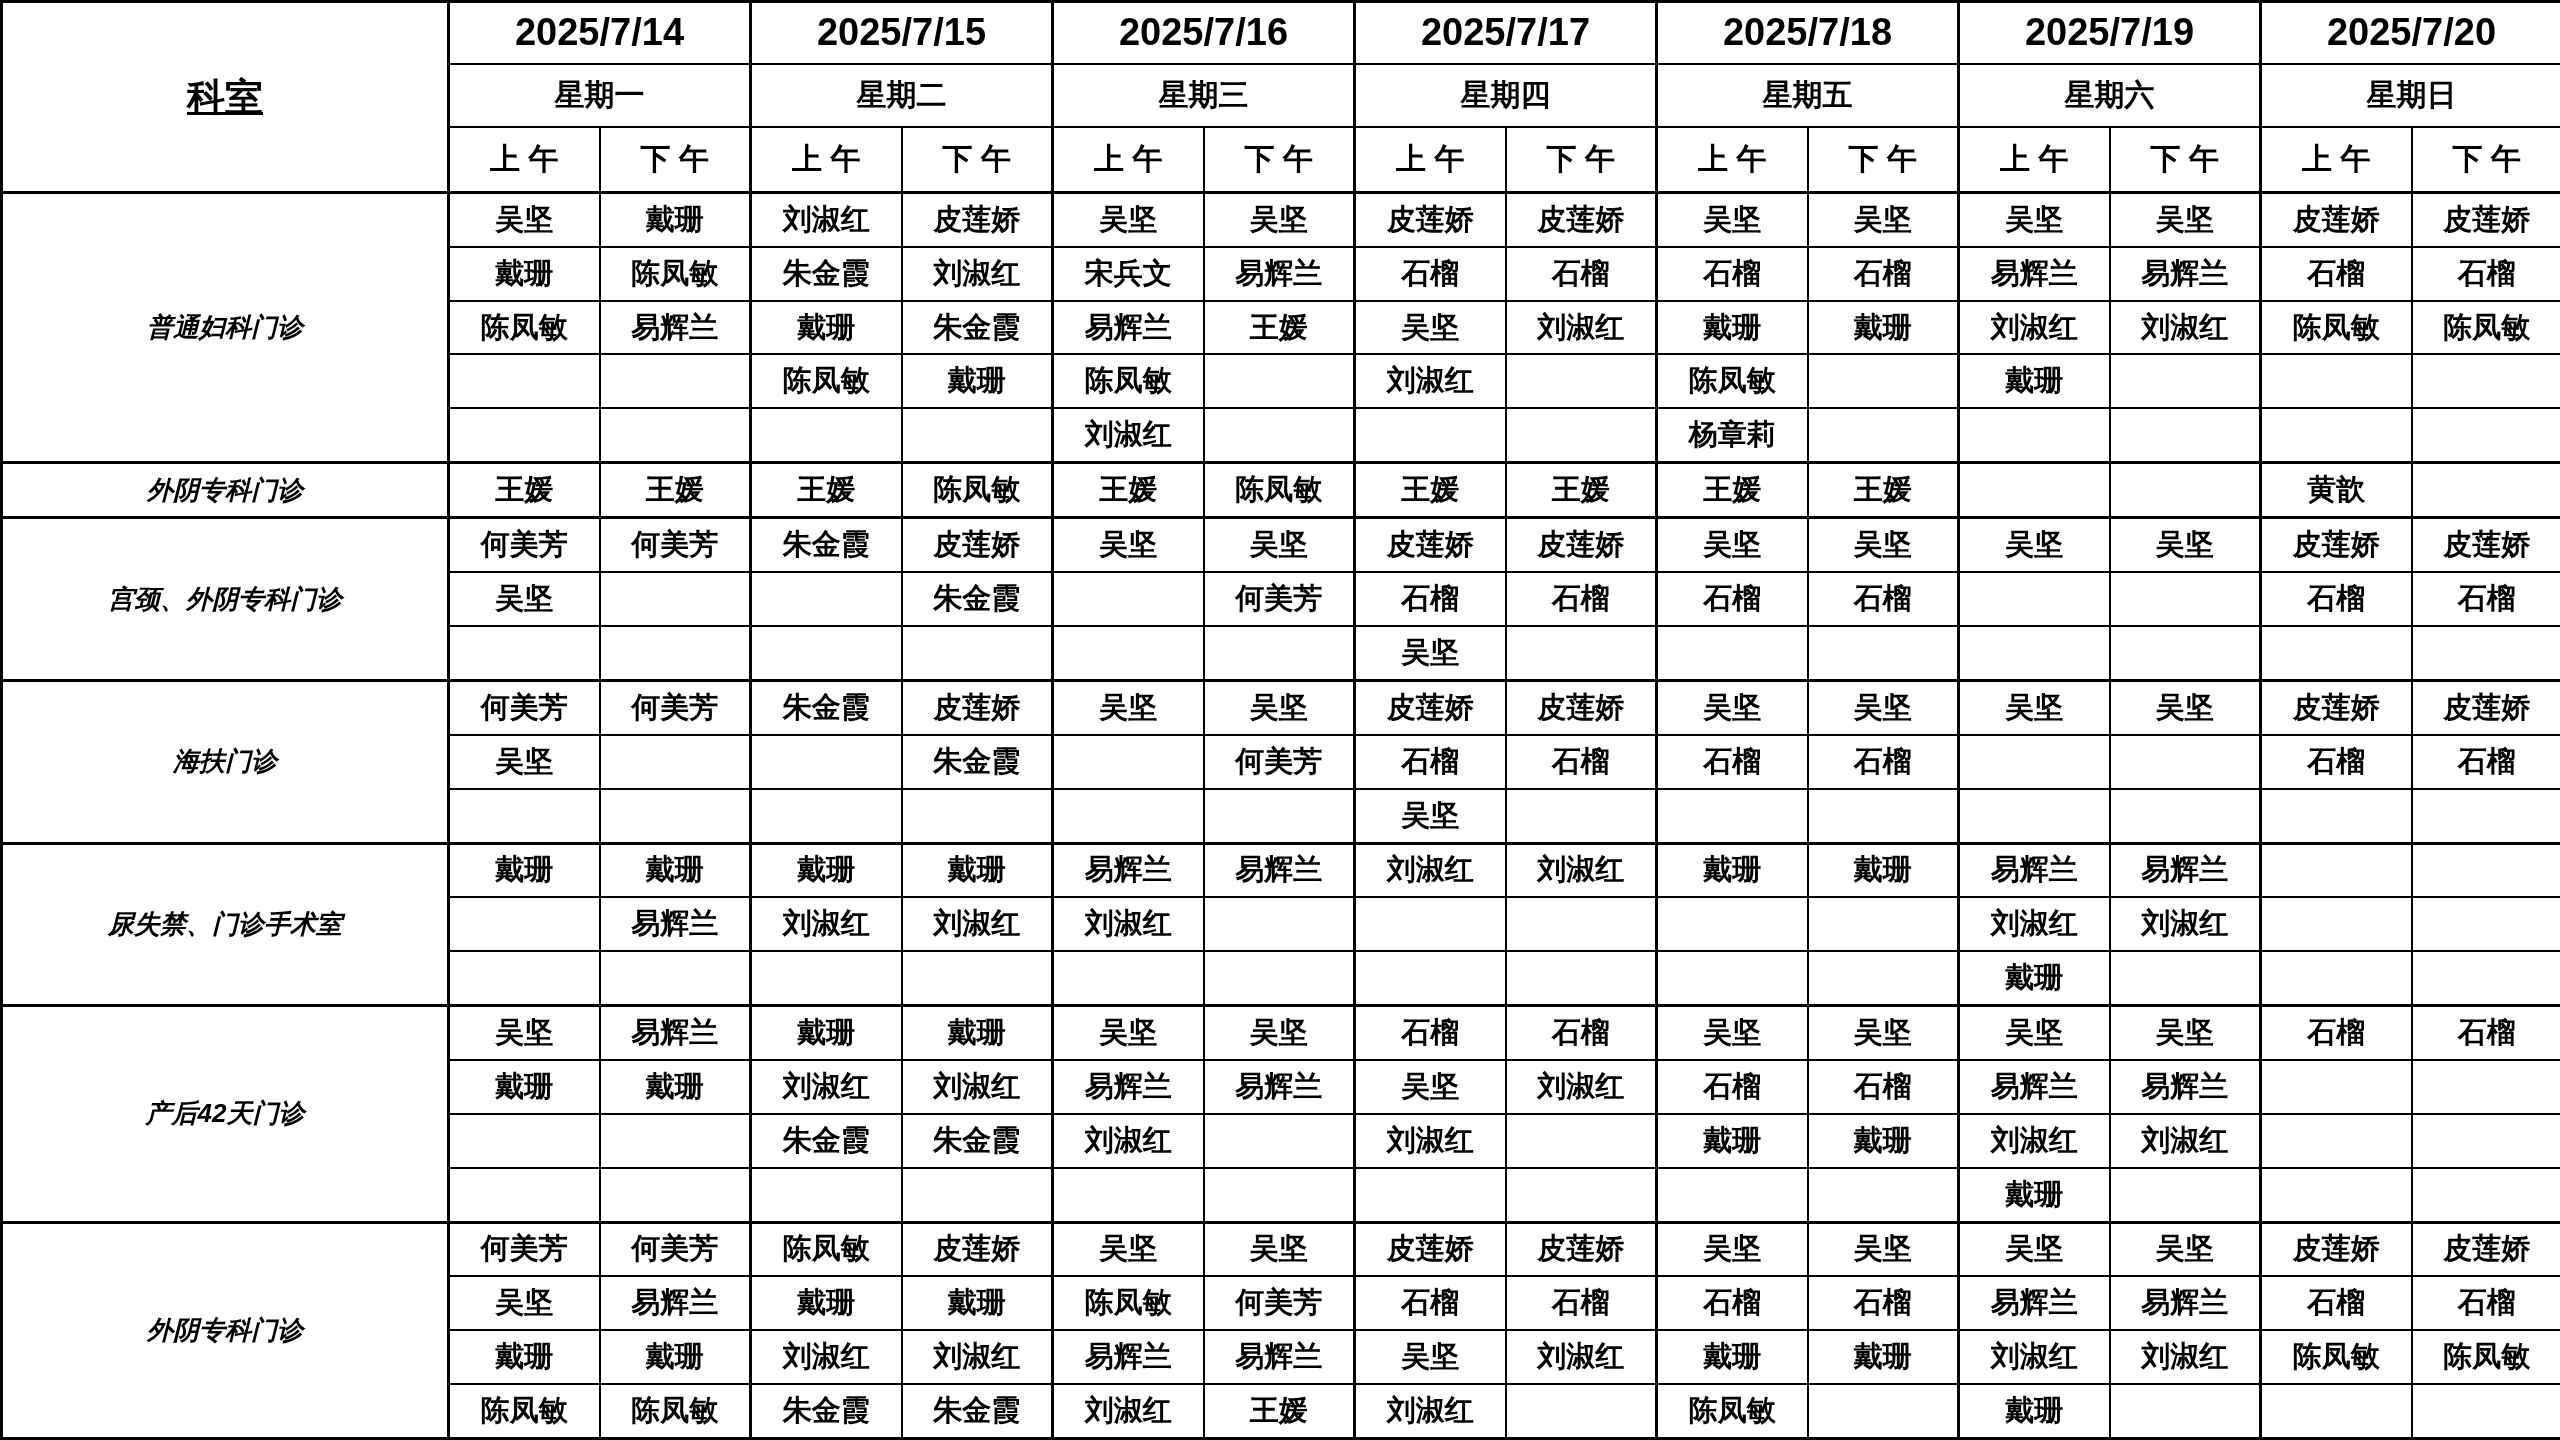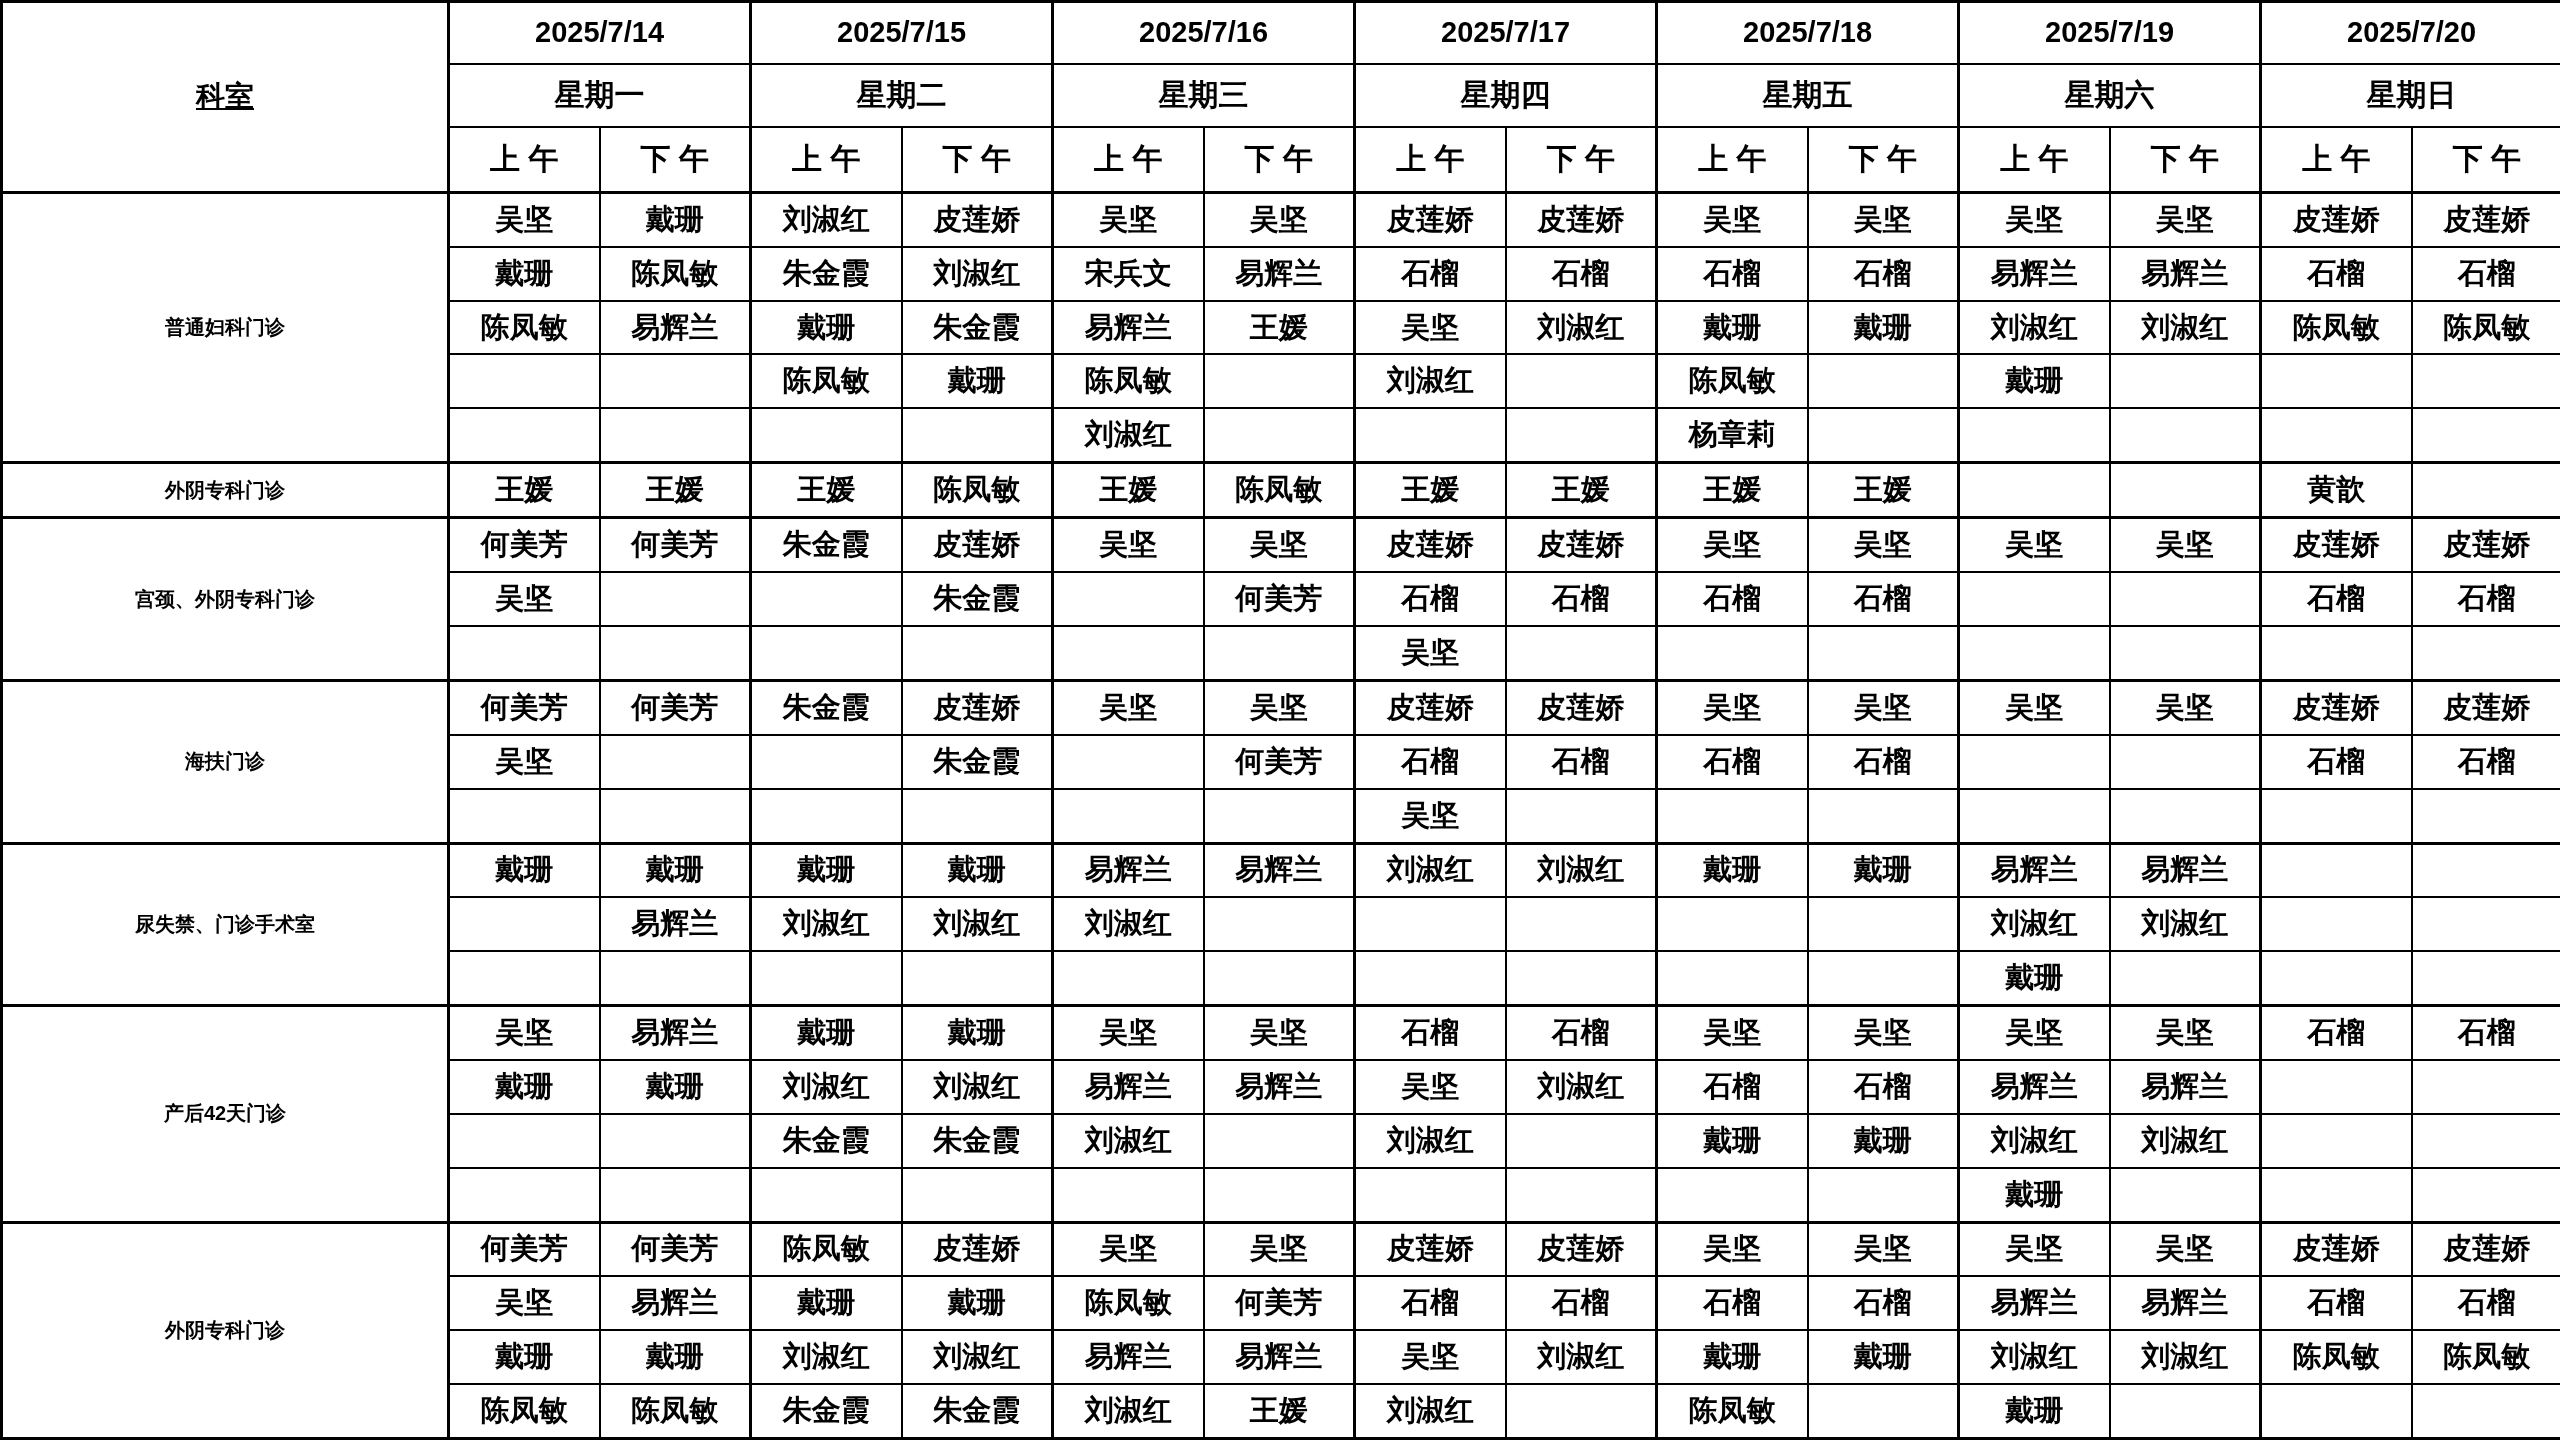--- a/index.html
+++ b/index.html
@@ -19,25 +19,25 @@
   col.shift-col-w { width: 151px; }
   th, td {
     border: 2px solid #000;
     padding: 0;
     text-align: center;
     vertical-align: middle;
     white-space: nowrap;
     overflow: hidden;
   }
   .b-day { border-left: 3px solid #000; }
-  tr.date-row th { font-size: 29px; height: 62px; }
+  tr.date-row th { font-size: 38px; height: 62px; }
   tr.weekday-row th { font-size: 30px; height: 63px; font-family: Liberation Mono, monospace; }
   tr.shift-row th { font-size: 30px; height: 66px; border-bottom: 3px solid #000; }
   th.dept-col { font-size: 31px; text-decoration: underline; }
-  td.dept-name { font-size: 20px; }
+  td.dept-name { font-size: 26px; font-style: italic; }
   td.cell { font-size: 29px; }
   tr.dept-first-row > * { border-top: 3px solid #000; }
 </style>
 </head>
 <body>
 
 <table>
   <colgroup>
       <col class="dept-col-w">
       <col class="shift-col-w">

